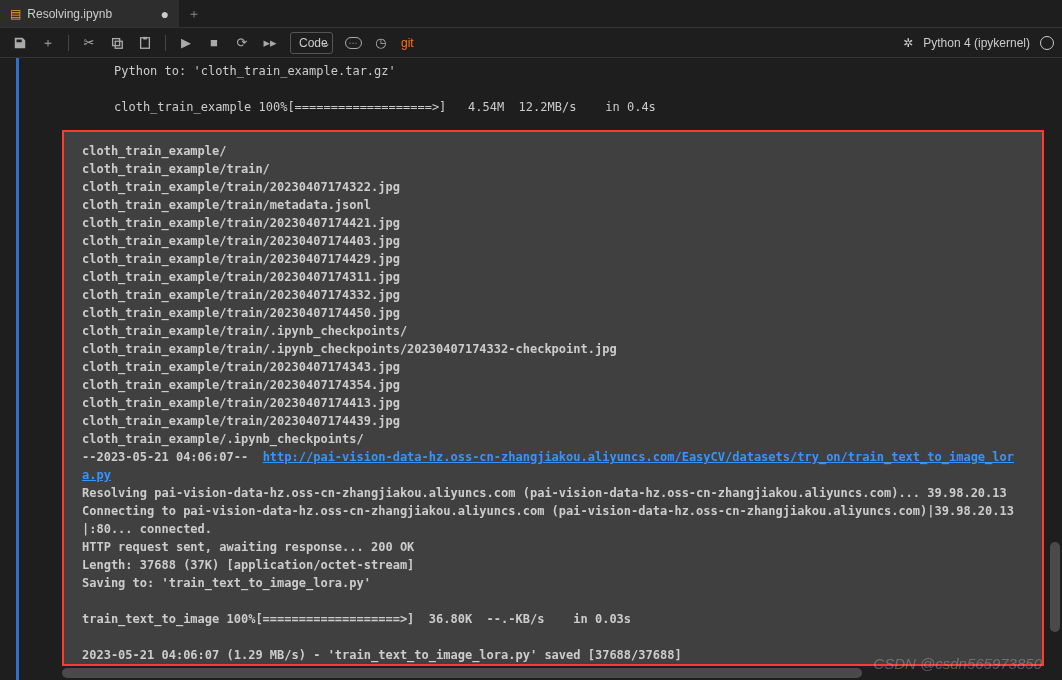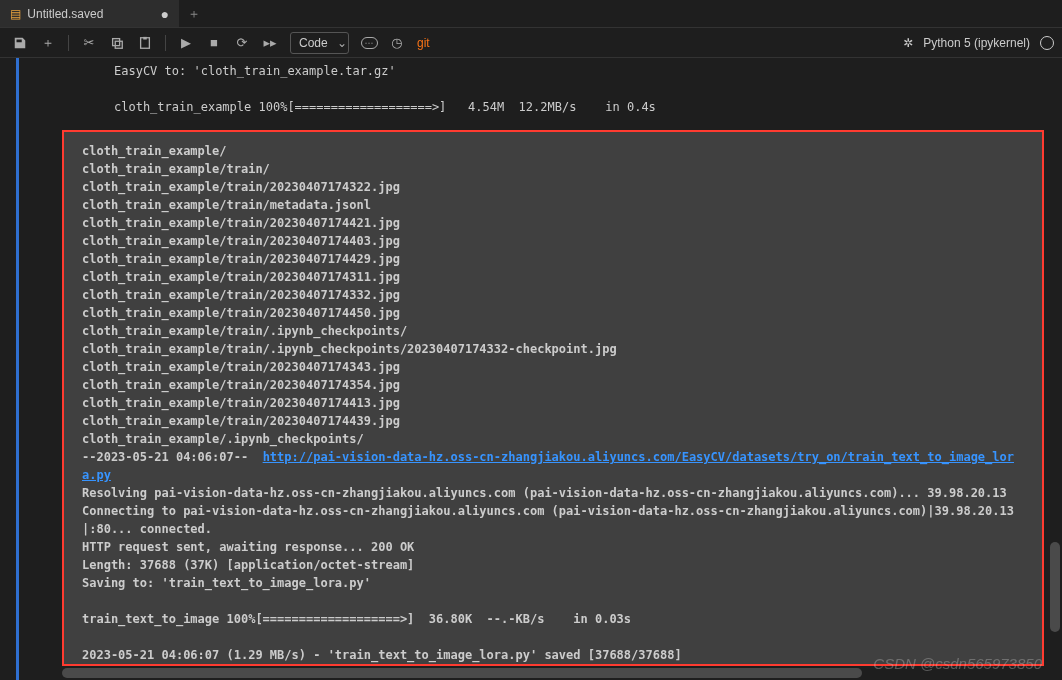--- a/index.html
+++ b/index.html
@@ -58,21 +58,21 @@
   color: #aaa;
   cursor: pointer;
   border-radius: 3px;
 }
 .toolbar-sep { width: 1px; height: 16px; background: #444; margin: 0 4px; }
 .cell-type-select {
   background: #1e1e1e;
   color: #ccc;
   border: 1px solid #555;
   border-radius: 3px;
-  padding: 2px 20px 2px 8px;
+  padding: 2px 4px 2px 8px;
   font-size: 12px;
   height: 22px;
   margin: 0 4px;
   appearance: none;
   position: relative;
 }
 .select-wrap { position: relative; display: flex; align-items: center; }
 .select-wrap::after {
   content: "⌄";
   position: absolute;
@@ -181,21 +181,21 @@
   font-family: Arial, sans-serif;
   pointer-events: none;
 }
 </style>
 </head>
 <body>
 
 <div class="tab-bar">
   <div class="tab">
     <span class="tab-icon">▤</span>
-    <span class="tab-title">Untitled.saved</span>
+    <span class="tab-title">Resolving.ipynb</span>
     <span class="tab-dirty">●</span>
   </div>
   <div class="tab-add">＋</div>
 </div>
 
 <div class="toolbar">
   <div class="toolbar-btn">
       <svg width="14" height="14" viewBox="0 0 16 16">
         <path fill="#aaa" d="M2 2h9l3 3v9H2V2zm2 2v3h6V4H4zm1 6h6v3H5v-3z"></path>
       </svg>
@@ -225,29 +225,29 @@
       <option>Code</option>
     </select>
   </div>
   <div class="toolbar-btn">
       <span style="border:1px solid #aaa;border-radius:6px;padding:0 3px;font-size:9px;">⋯</span>
     </div>
   <div class="toolbar-btn">◷</div>
   <div class="toolbar-btn" style="color:#f97316;font-size:12px;width:auto;padding:0 4px;">git</div>
   <div class="toolbar-right">
     <span class="bug-icon"></span>
-    <span class="kernel-badge">Python 5 (ipykernel)</span>
+    <span class="kernel-badge">Python 4 (ipykernel)</span>
     <span class="kernel-circle"></span>
   </div>
 </div>
 
 <div class="content">
   <div class="cell-gutter"></div>
 
-  <div class="output-prev"><span>EasyCV to: 'cloth_train_example.tar.gz'</span>
+  <div class="output-prev"><span>Python to: 'cloth_train_example.tar.gz'</span>
 
 <span>cloth_train_example 100%[===================&gt;]   4.54M  12.2MB/s    in 0.4s</span>
 
 <span>2023-05-21 04:06:07 (12.2 MB/s) - 'cloth_train_example.tar.gz' saved [4755690/4755690]</span></div>
 
   <div class="output-box">
     <div class="output-text" id="output-main">cloth_train_example/
 cloth_train_example/train/
 cloth_train_example/train/20230407174322.jpg
 cloth_train_example/train/metadata.jsonl

